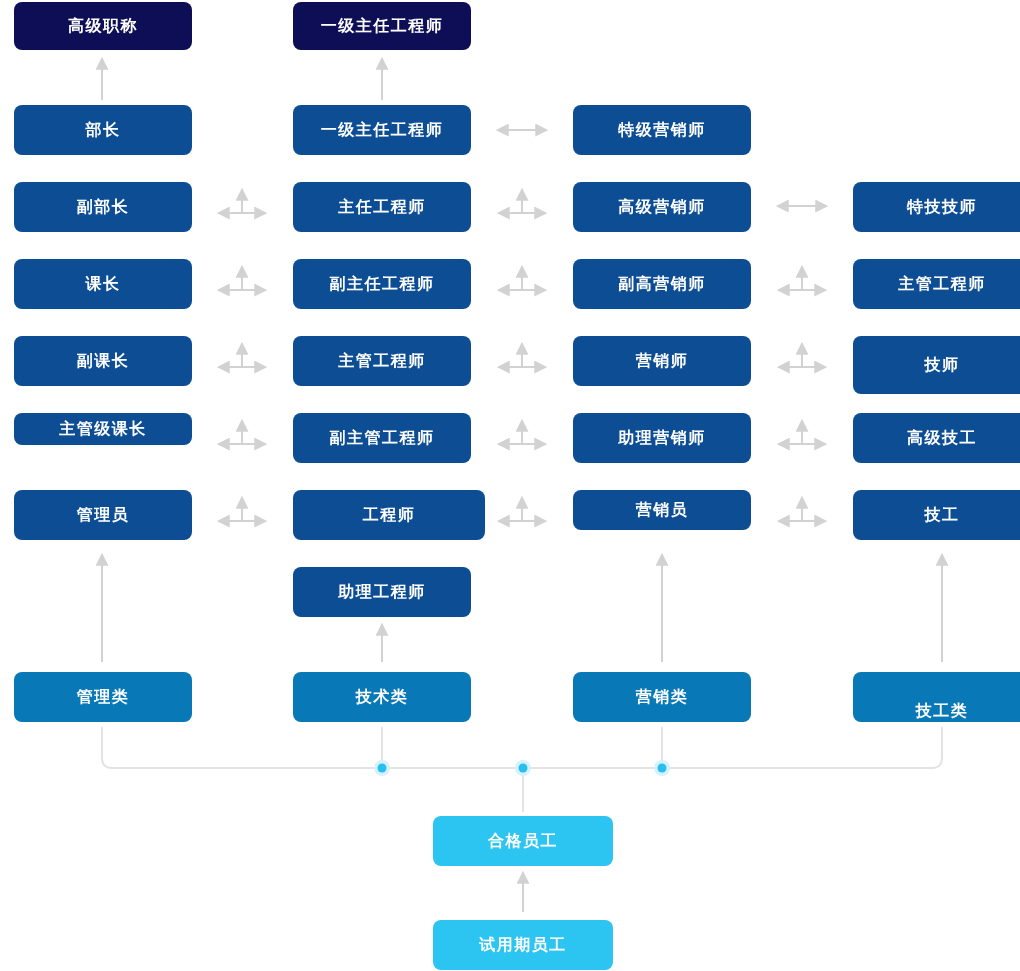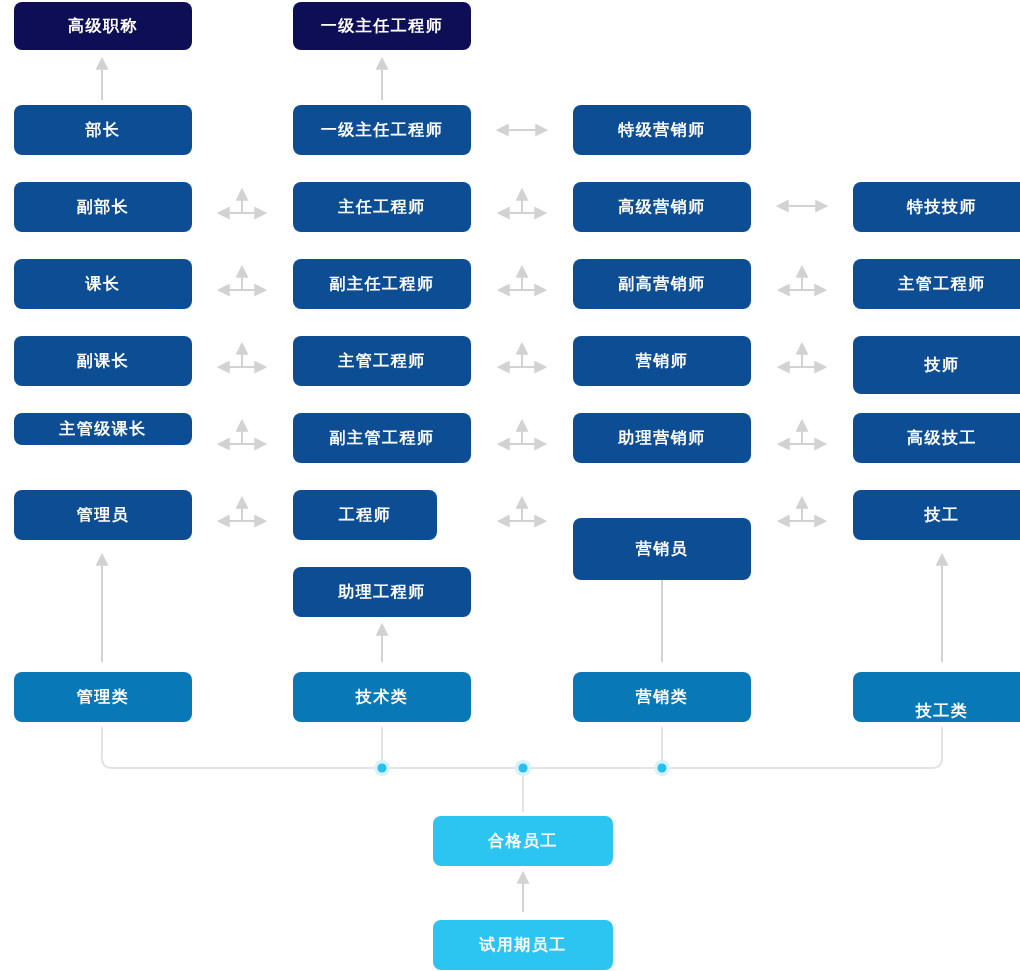--- a/index.html
+++ b/index.html
@@ -143,24 +143,24 @@
       </div>
       <div class="node blue" style="left: 561px; top: 413px; width: 178px; height: 50px;">
         <span>助理营销师</span>
       </div>
       <div class="node blue" style="left: 841px; top: 413px; width: 178px; height: 50px;">
         <span>高级技工</span>
       </div>
       <div class="node blue" style="left: 2px; top: 490px; width: 178px; height: 50px;">
         <span>管理员</span>
       </div>
-      <div class="node blue" style="left: 281px; top: 490px; width: 144px; height: 50px;">
+      <div class="node blue" style="left: 281px; top: 490px; width: 192px; height: 50px;">
         <span>工程师</span>
       </div>
-      <div class="node blue" style="left: 561px; top: 490px; width: 178px; height: 62px; margin-top: 28px;">
+      <div class="node blue" style="left: 561px; top: 490px; width: 178px; height: 40px;">
         <span>营销员</span>
       </div>
       <div class="node blue" style="left: 841px; top: 490px; width: 178px; height: 50px;">
         <span>技工</span>
       </div>
       <div class="node blue" style="left: 281px; top: 567px; width: 178px; height: 50px;">
         <span>助理工程师</span>
       </div>
       <div class="node category" style="left: 2px; top: 672px; width: 178px; height: 50px;">
         <span>管理类</span>

